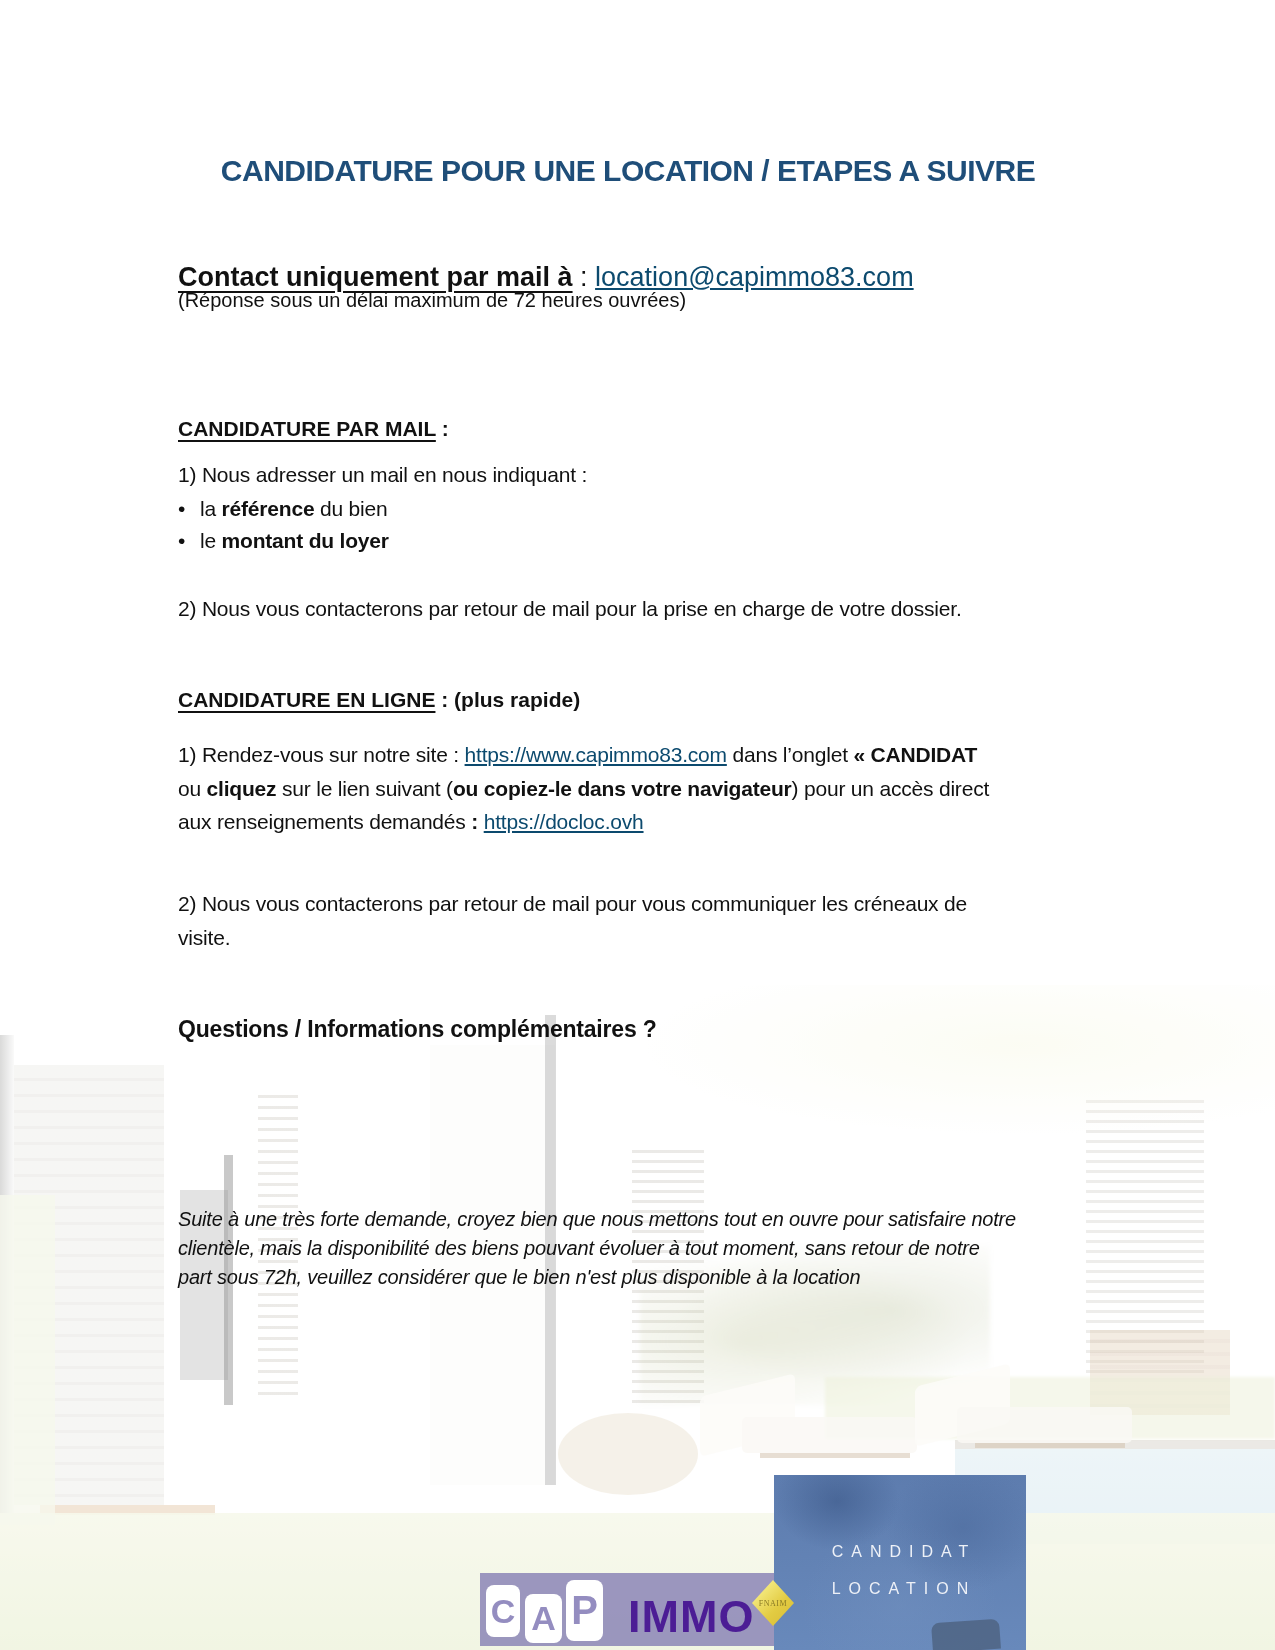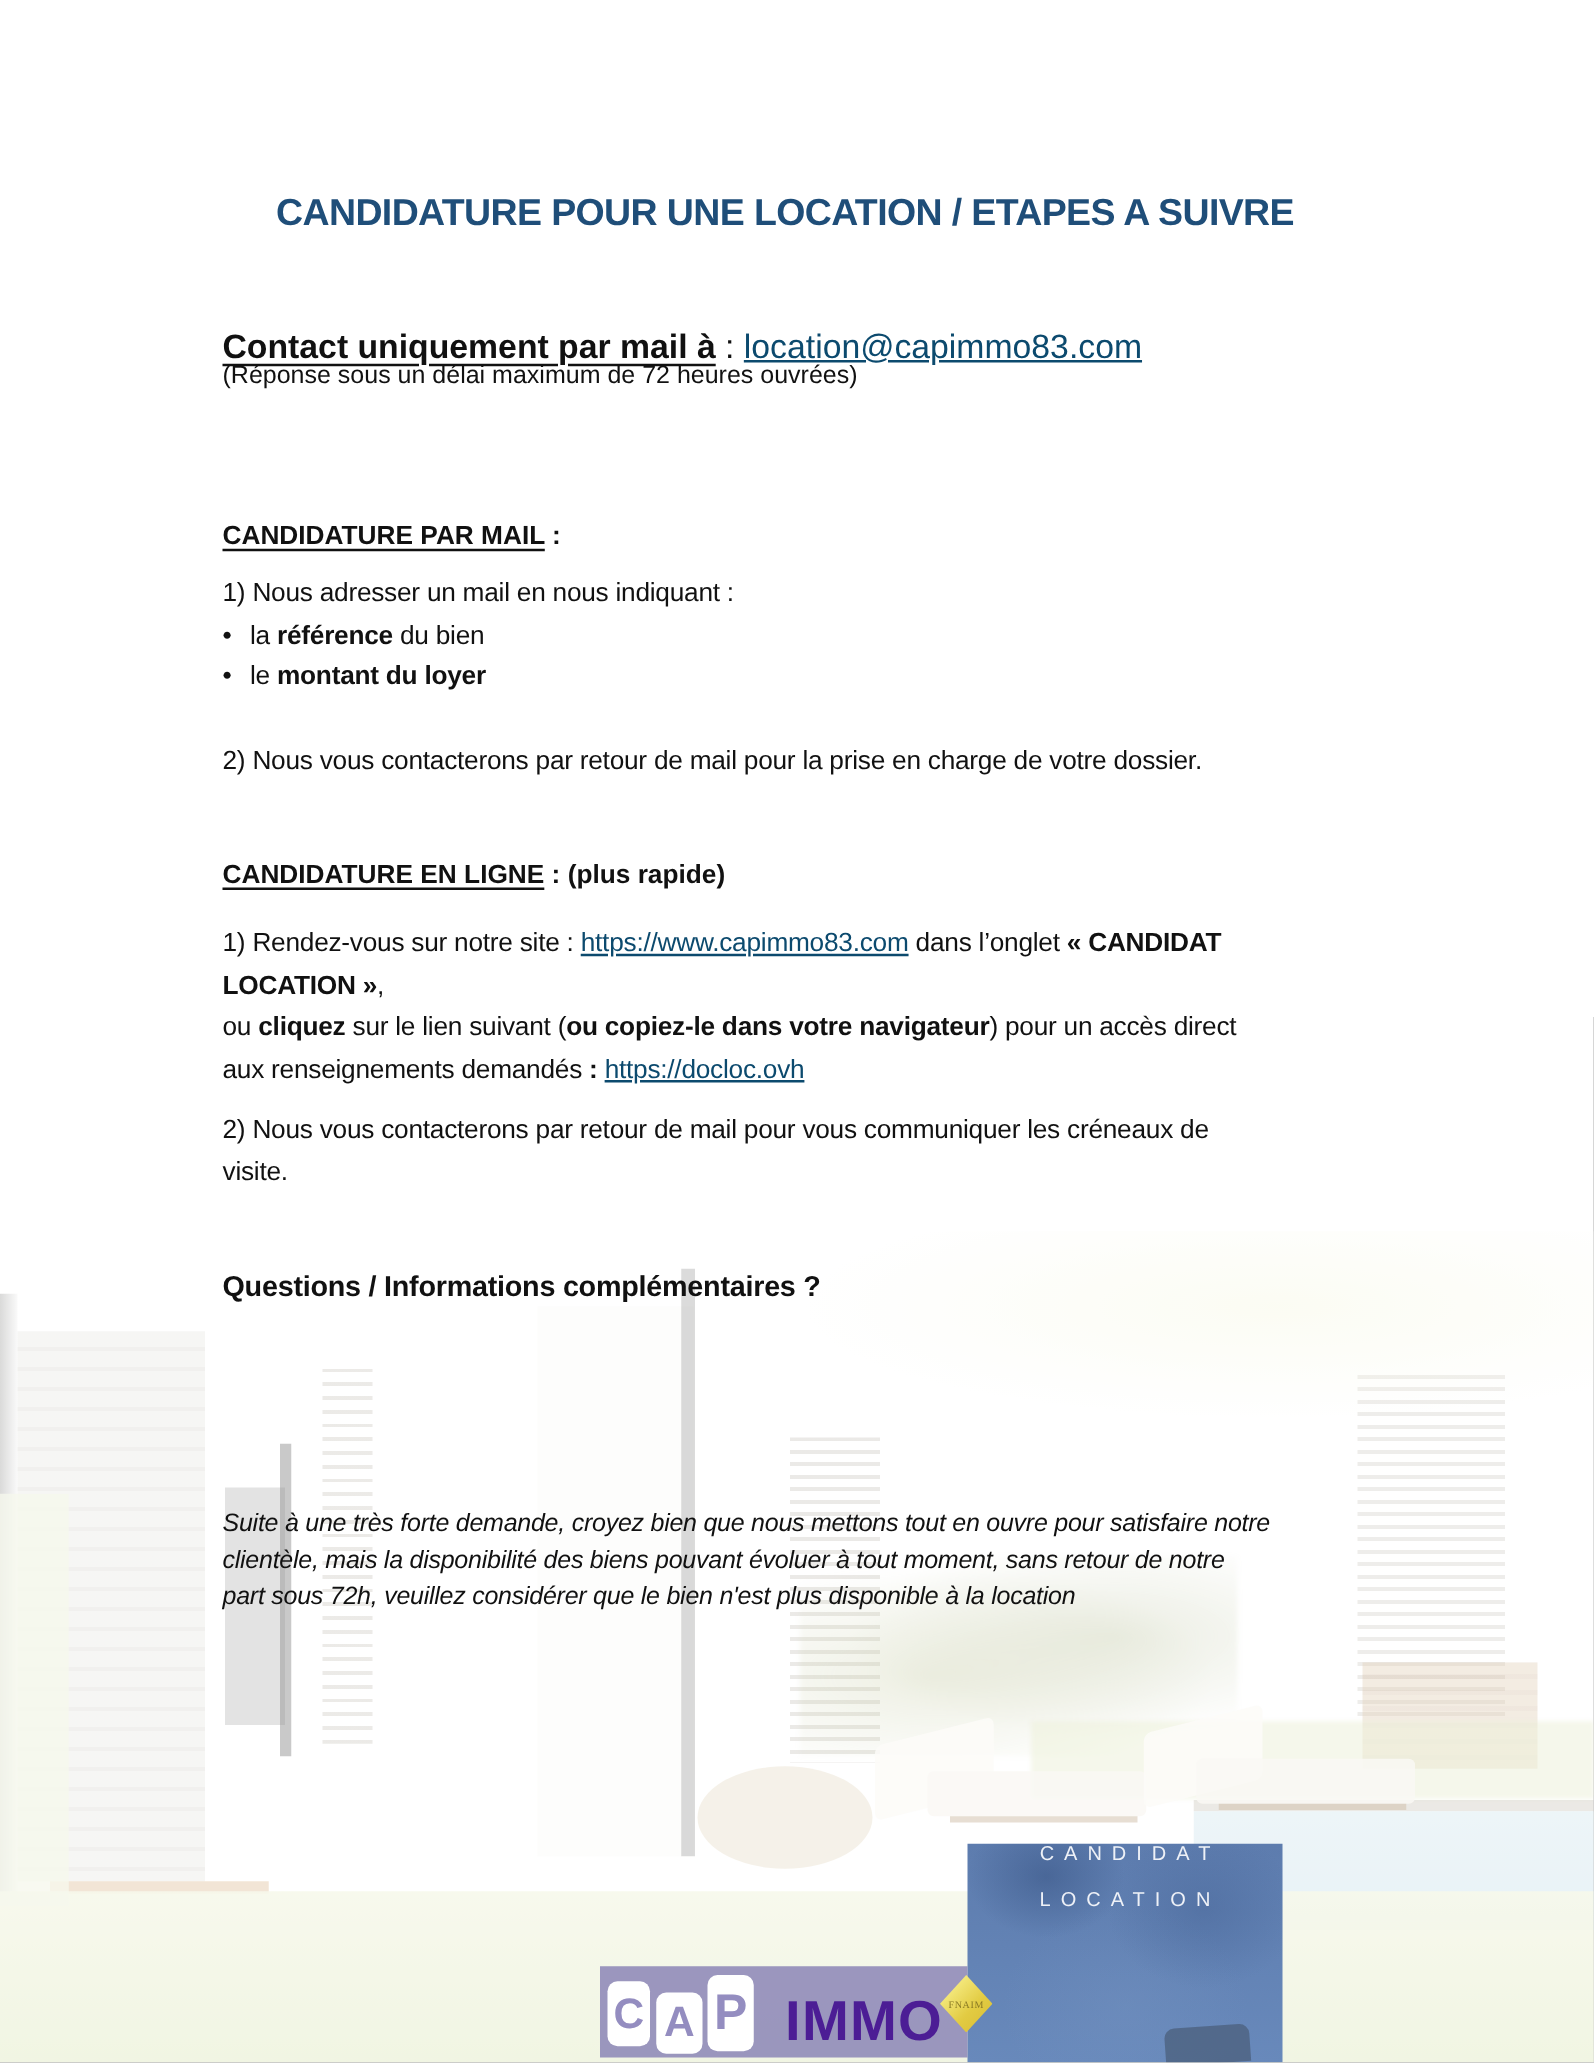--- a/index.html
+++ b/index.html
@@ -58,21 +58,21 @@
   .q-heading{top:1016px;font-size:23px;font-weight:bold;margin:0;letter-spacing:-.2px;}
   .notice{top:1205px;font-size:20px;font-style:italic;line-height:29px;letter-spacing:-.2px;}
 
   
   .badge{position:absolute;left:774px;top:1475px;width:252px;height:175px;z-index:3;overflow:hidden;
     background:
       radial-gradient(90px 70px at 25% 15%,rgba(52,80,128,.5),transparent 70%),
       radial-gradient(110px 90px at 75% 30%,rgba(70,100,150,.45),transparent 70%),
       radial-gradient(140px 120px at 50% 75%,rgba(120,150,195,.30),transparent 70%),
       linear-gradient(180deg,#5d7cae,#6889bb);
-    display:flex;flex-direction:column;align-items:center;box-sizing:border-box;}
+    display:flex;flex-direction:column;align-items:center;padding-top:68px;box-sizing:border-box;}
   .badge-line{color:#eef1f7;font-size:16px;letter-spacing:8px;line-height:18px;margin-bottom:19px;text-indent:8px;}
   .daybed{position:absolute;left:158px;top:146px;width:68px;height:30px;background:rgba(80,102,134,.9);
     border-radius:8px 8px 0 0;transform:rotate(-4deg);}
 
   
   .logo-bar{position:absolute;left:480px;top:1573px;width:294px;height:73px;z-index:4;
     background:rgba(139,133,182,.85);}
   .tile{position:absolute;background:#fff;border-radius:8px;display:flex;align-items:center;justify-content:center;
     color:#948DC0;font-weight:bold;}
   .tc{left:6px;top:12px;width:34px;height:52px;font-size:34px;}
@@ -131,21 +131,20 @@
   <div class="tx body-line" style="top:497px"><span class="b-dot">•</span><span class="it">la </span><span class="it bd">référence</span><span class="it"> du bien</span></div>
 
   <div class="tx body-line" style="top:529px"><span class="b-dot">•</span><span class="it">le </span><span class="it bd">montant du loyer</span><span class="it"></span></div>
 
   <div class="tx body-line" style="top:597px">2) Nous vous contacterons par retour de mail pour la prise en charge de votre dossier.</div>
 
   <div class="tx sec-heading" style="top:688px"><span class="hu">CANDIDATURE EN LIGNE</span><span> : (plus rapide)</span></div>
 
   <div class="tx para" style="top:738px">
     <div><span>1) Rendez-vous sur notre site : </span><a class="link">https://www.capimmo83.com</a><span> dans l’onglet </span><span class="bd">« CANDIDAT</span></div>
-    <div><span class="bd">LOCATION »</span><span>,</span></div>
     <div><span>ou </span><span class="bd">cliquez</span><span> sur le lien suivant (</span><span class="bd">ou copiez-le dans votre navigateur</span><span>) pour un accès direct</span></div>
     <div><span>aux renseignements demandés </span><span class="bd">: </span><a class="link">https://docloc.ovh</a></div>
   </div>
 
   <div class="tx para" style="top:887px">
     <div>2) Nous vous contacterons par retour de mail pour vous communiquer les créneaux de</div>
     <div>visite.</div>
   </div>
 
   <h2 class="tx q-heading">Questions / Informations complémentaires ?</h2>

